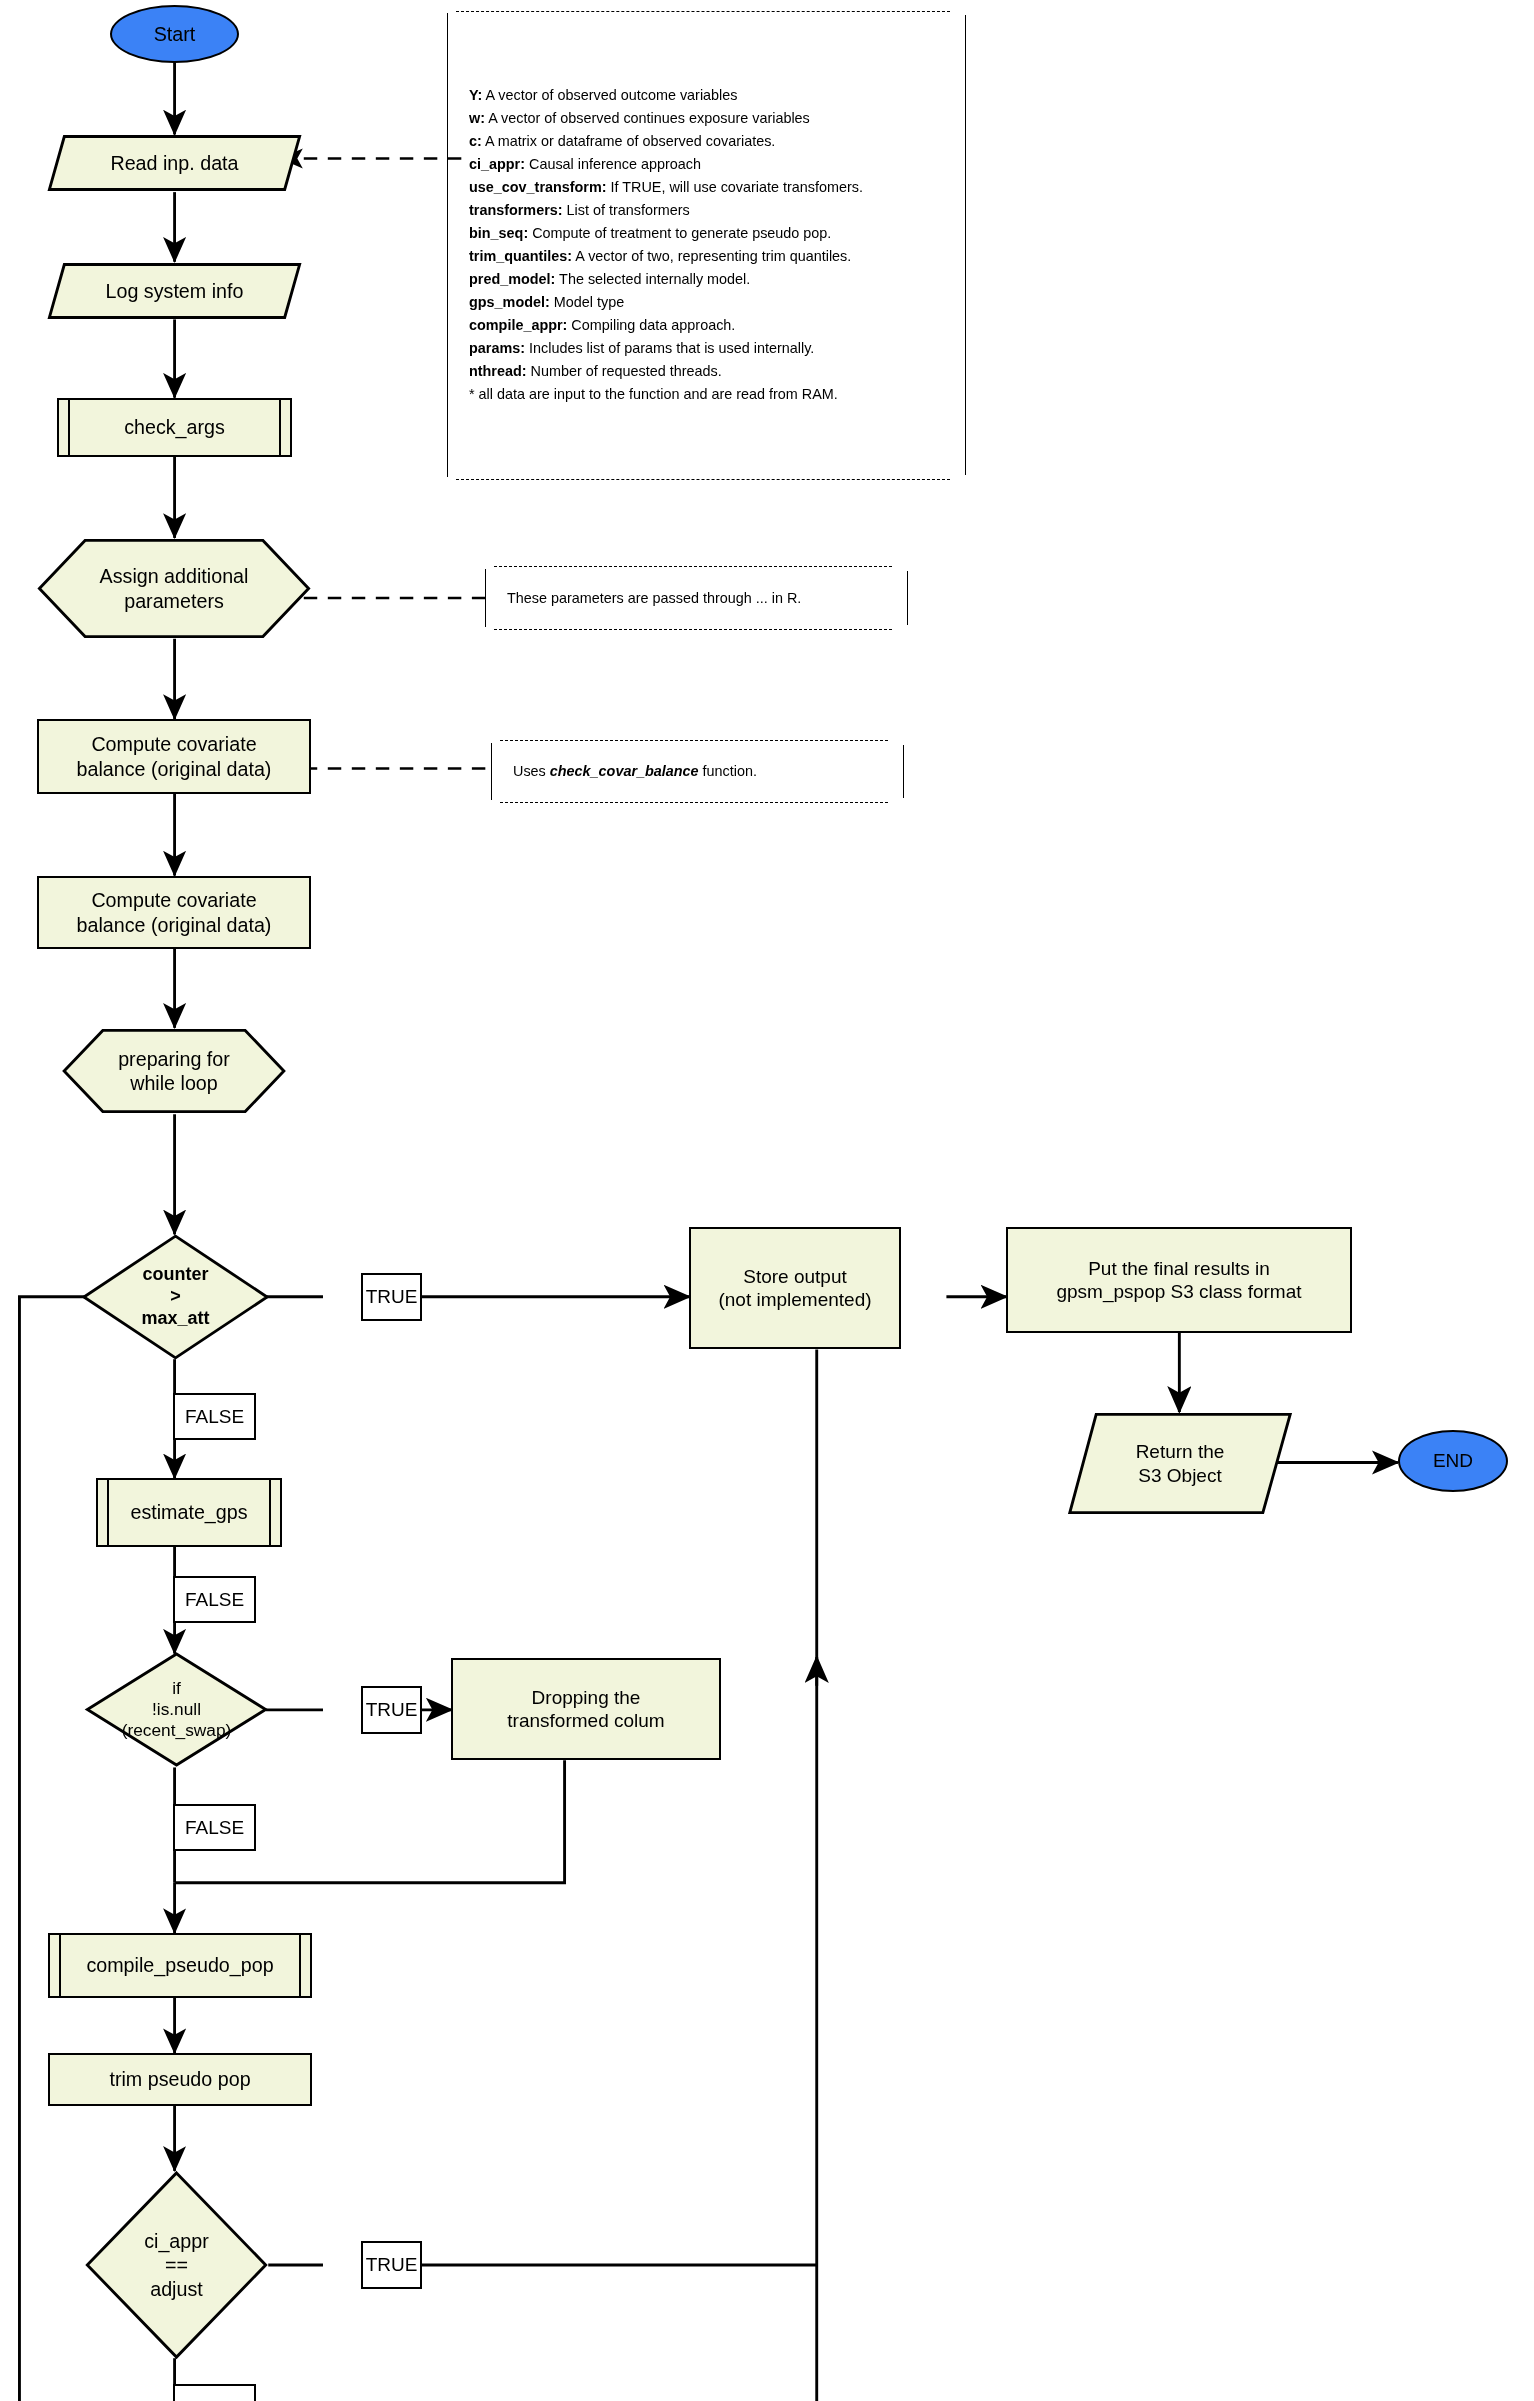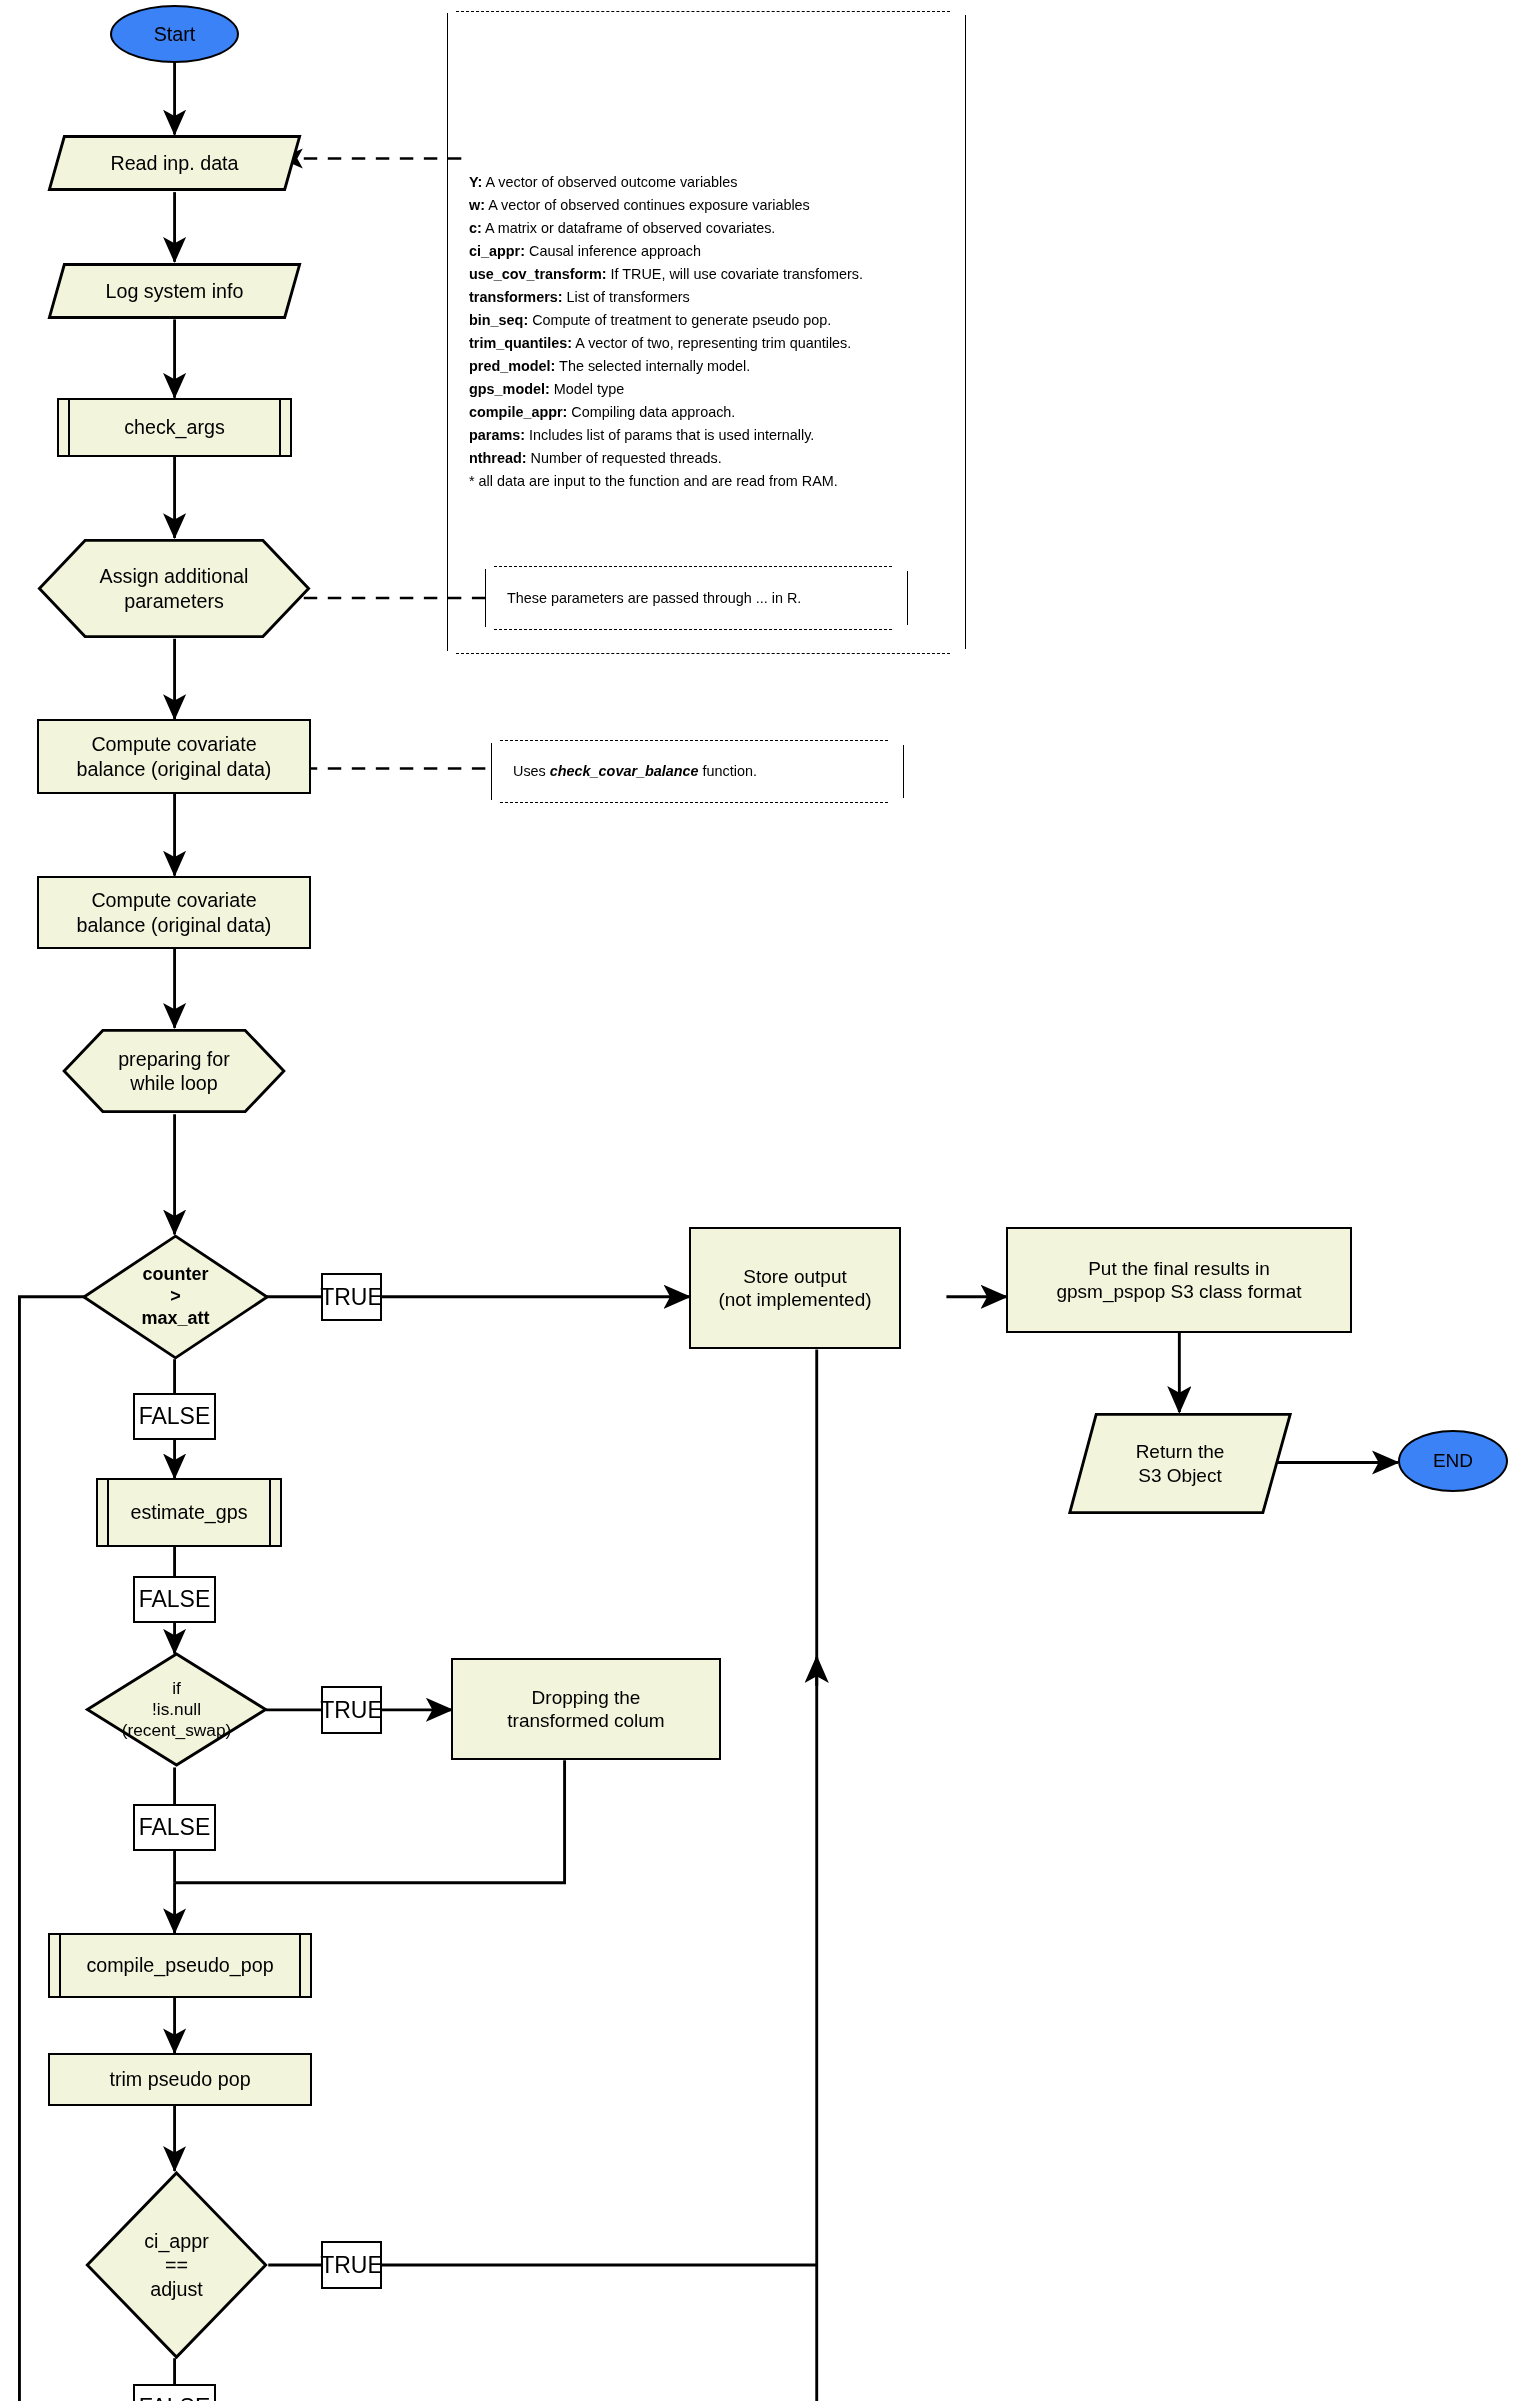--- a/index.html
+++ b/index.html
@@ -22,21 +22,21 @@
   .annot{position:absolute;box-sizing:border-box;}
   .annot .atxt{position:absolute;left:22px;top:0;right:13.4px;bottom:0;display:flex;flex-direction:column;
                justify-content:center;font-size:14.4px;line-height:1.0;color:#000;}
   .annot .arow{padding:4.3px 0;white-space:nowrap;}
   .annot .arow b{font-weight:bold;}
   .annot .arow i{font-weight:bold;font-style:italic;}
   .annot .note-edge{position:absolute;left:0;top:2.9px;bottom:2.9px;width:0;border-left:1.9px solid #000;}
   .annot .dash-top{position:absolute;left:8.6px;right:16.3px;top:0;height:0;border-top:1.9px dashed #000;}
   .annot .dash-bot{position:absolute;left:8.6px;right:16.3px;bottom:0;height:0;border-top:1.9px dashed #000;}
   .annot .dash-right{position:absolute;right:0;top:4.8px;bottom:4.8px;width:0;border-left:1.9px solid #000;}
-  .tiny-lbl{font-size:23px;}
+  .tiny-lbl{font-size:19px;margin-left:40px;}
 </style>
 </head>
 <body>
 
 <div id="stage">
 
   <svg id="wires" viewBox="0 0 3195 6721">
     <defs>
       <marker id="ah" markerWidth="10" markerHeight="10" refX="8.6" refY="4" orient="auto" markerUnits="strokeWidth">
         <path d="M0,0 L9,4 L0,8 L2.2,4 Z" fill="#000"></path>
@@ -280,21 +280,21 @@
         <polygon points="60,5 465,5 408,210 5,210" fill="#F2F5DC" stroke="#000" stroke-width="6"></polygon>
       </svg>
     <div class="txt" style="white-space:pre-line;font-size:19px;"><span>Return the
 S3 Object</span></div>
   </div>
 
   <div class="node ell lbl" style="left:1398px;top:1430px;width:110px;height:62px;font-size:19px;">
     <span>END</span>
   </div>
 
-  <div class="annot" style="left:447px;top:10.6px;width:519px;height:643px;padding-left:6px;">
+  <div class="annot" style="left:447px;top:10.6px;width:519px;height:469px;padding-left:6px;">
     <div class="dash-top"></div>
     <div class="dash-bot"></div>
     <div class="note-edge"></div>
     <div class="dash-right"></div>
     <div class="atxt" id="params-note-body">
         <div class="arow"><b>Y:</b><span> A vector of observed outcome variables</span></div>
         <div class="arow"><b>w:</b><span> A vector of observed continues exposure variables</span></div>
         <div class="arow"><b>c:</b><span> A matrix or dataframe of observed covariates.</span></div>
         <div class="arow"><b>ci_appr:</b><span> Causal inference approach</span></div>
         <div class="arow"><b>use_cov_transform:</b><span> If TRUE, will use covariate transfomers.</span></div>

